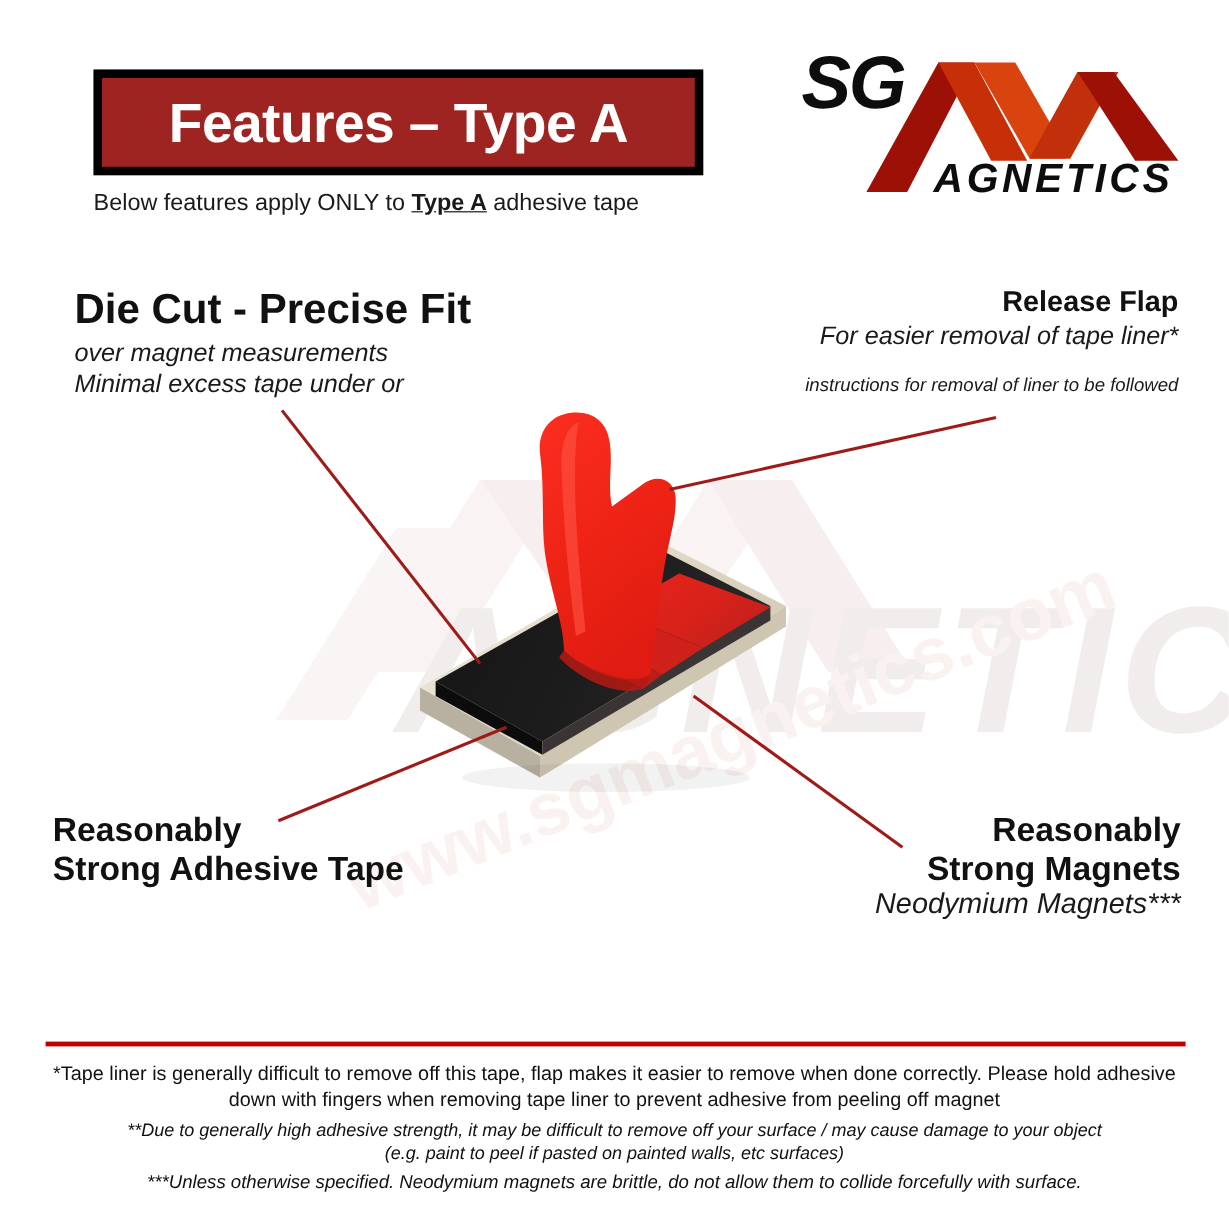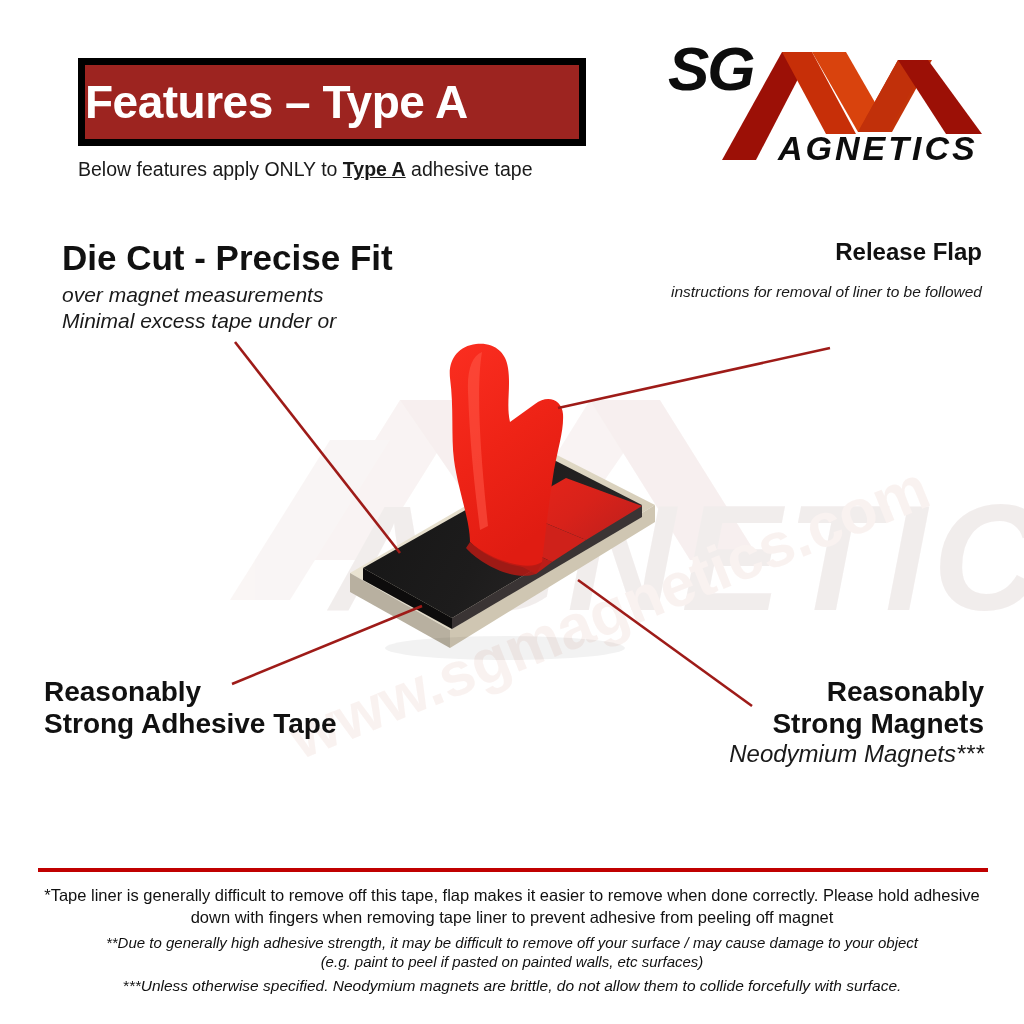--- a/index.html
+++ b/index.html
@@ -23,21 +23,21 @@
     position: absolute;
     left: 78px;
     top: 58px;
     width: 508px;
     height: 88px;
     background: #9d2420;
     border: 7px solid #000000;
     box-sizing: border-box;
     display: flex;
     align-items: center;
-    justify-content: flex-start;
+    justify-content: center;
   }
   #title-text {
     color: #ffffff;
     font-size: 46px;
     font-weight: bold;
     letter-spacing: -0.5px;
     white-space: nowrap;
     line-height: 1;
   }
 
@@ -317,20 +317,21 @@
   <div id="callout-die-cut">
     <div class="callout-title">Die Cut - Precise Fit</div>
     <div class="callout-sub">
       <div>over magnet measurements</div>
       <div>Minimal excess tape under or</div>
     </div>
   </div>
 
   <div id="callout-release-flap">
     <div class="callout-title">Release Flap</div>
+    <div class="callout-sub">For easier removal of tape liner*</div>
     <div class="callout-sub2">instructions for removal of liner to be followed</div>
   </div>
 
   <div id="callout-adhesive-tape">
     <div class="callout-title">
       <div>Reasonably</div>
       <div>Strong Adhesive Tape</div>
     </div>
   </div>
 

